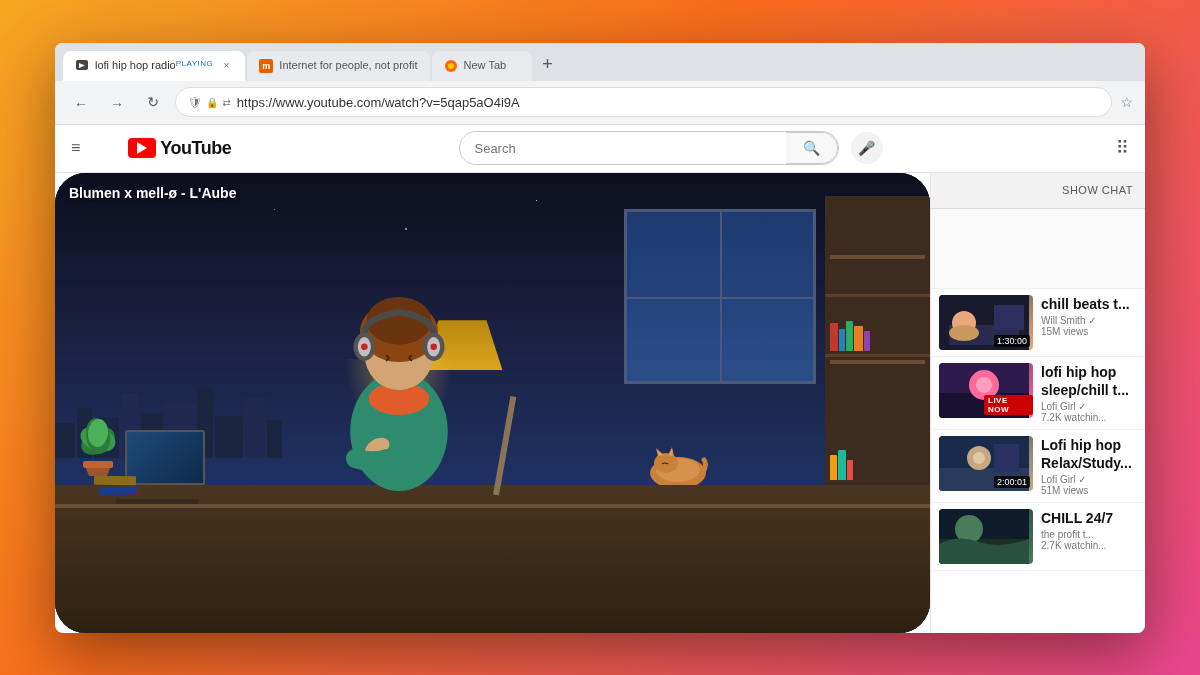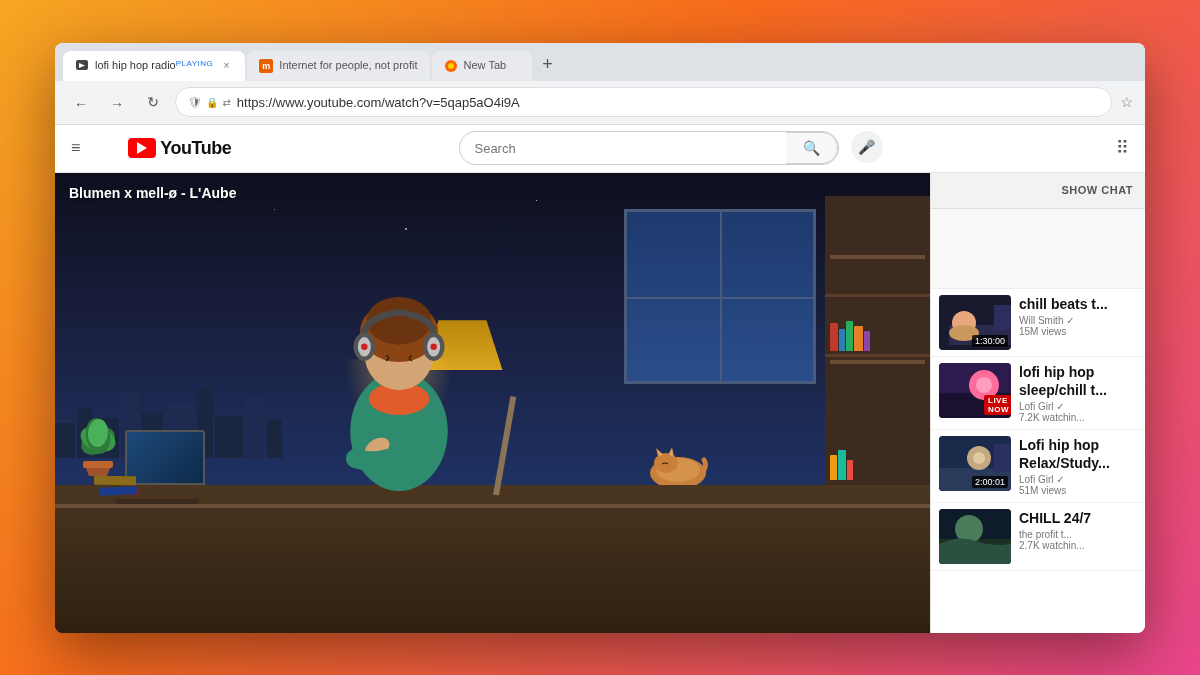--- a/index.html
+++ b/index.html
@@ -215,20 +215,21 @@
     .yt-wordmark {
       font-size: 18px;
       font-weight: 700;
       color: #111;
       letter-spacing: -0.5px;
     }
 
     .yt-search-wrap {
       flex: 1;
       display: flex;
+      align-items: center;
       justify-content: center;
       gap: 12px;
     }
 
     .yt-search-btn {
       width: 52px;
       height: 32px;
       background: #f8f8f8;
       border: 1px solid #ccc;
       border-left: none;
@@ -274,20 +275,21 @@
       flex: 1;
       overflow: hidden;
     }
 
     .video-section {
       flex: 1;
       background: #fff;
       overflow: hidden;
       display: flex;
       flex-direction: column;
+      border-radius: 31px;
     }
 
     .video-player {
       position: relative;
       width: 100%;
       background: #000;
       flex: 1;
       overflow: hidden;
     }
 
@@ -313,21 +315,21 @@
     }
 
     .show-chat-bar {
       height: 36px;
       background: #f2f2f2;
       display: flex;
       align-items: center;
       justify-content: flex-end;
       padding: 0 12px;
       font-size: 11px;
-      font-weight: 700;
+      font-weight: 400;
       color: #555;
       cursor: pointer;
       letter-spacing: 0.5px;
       border-bottom: 1px solid #ddd;
     }
 
     .chat-placeholder {
       height: 80px;
       background: #f9f9f9;
       border-bottom: 1px solid #eee;
@@ -343,21 +345,21 @@
 
     .suggested-video {
       display: flex;
       gap: 8px;
       padding: 6px 8px;
       cursor: pointer;
       border-bottom: 1px solid #f0f0f0;
     }
 
     .sv-thumbnail {
-      width: 72px;
+      width: 94px;
       height: 55px;
       border-radius: 4px;
       flex-shrink: 0;
       position: relative;
       overflow: hidden;
     }
 
     .sv-duration {
       position: absolute;
       bottom: 3px;

